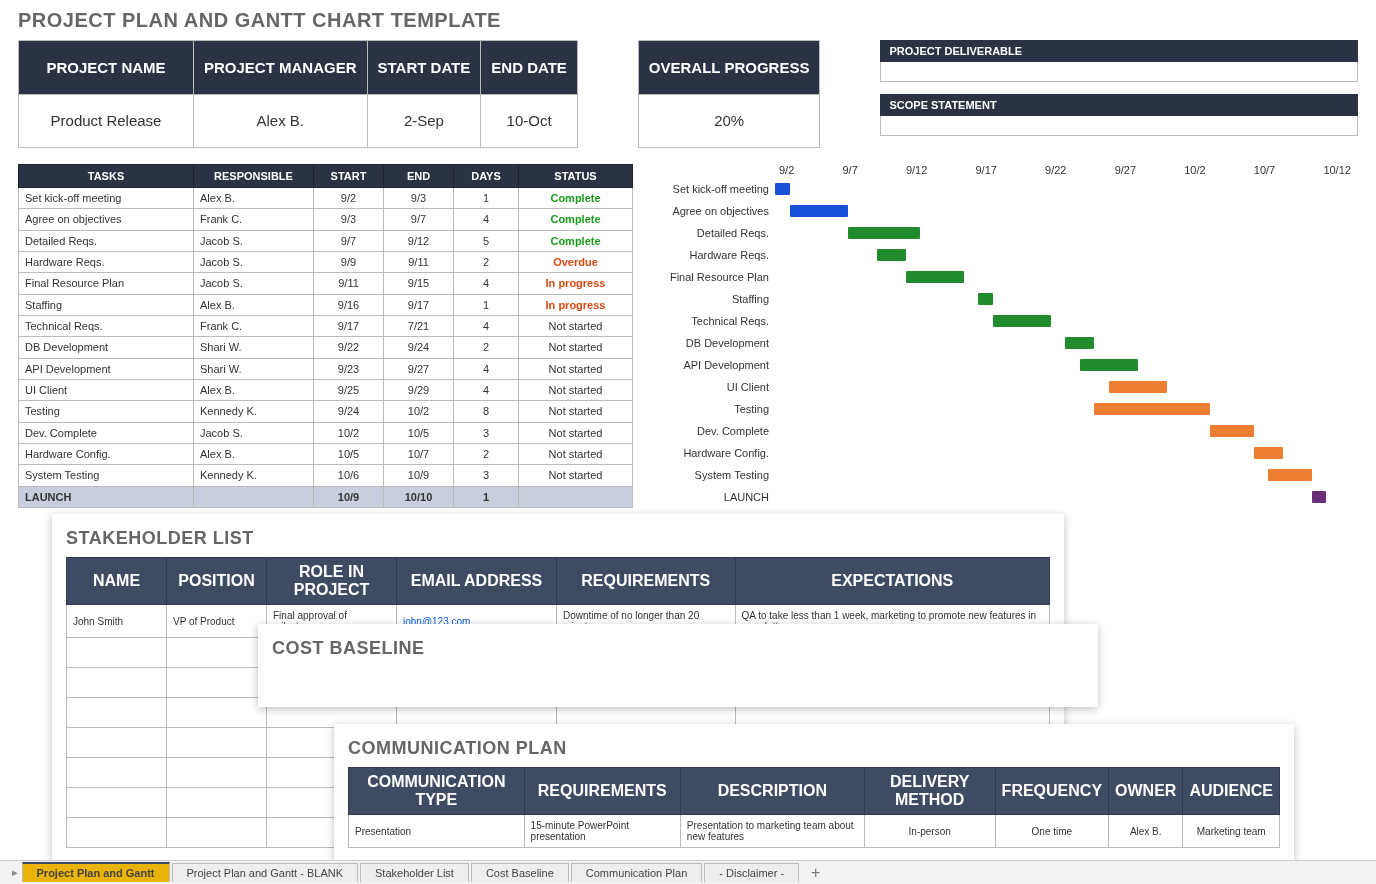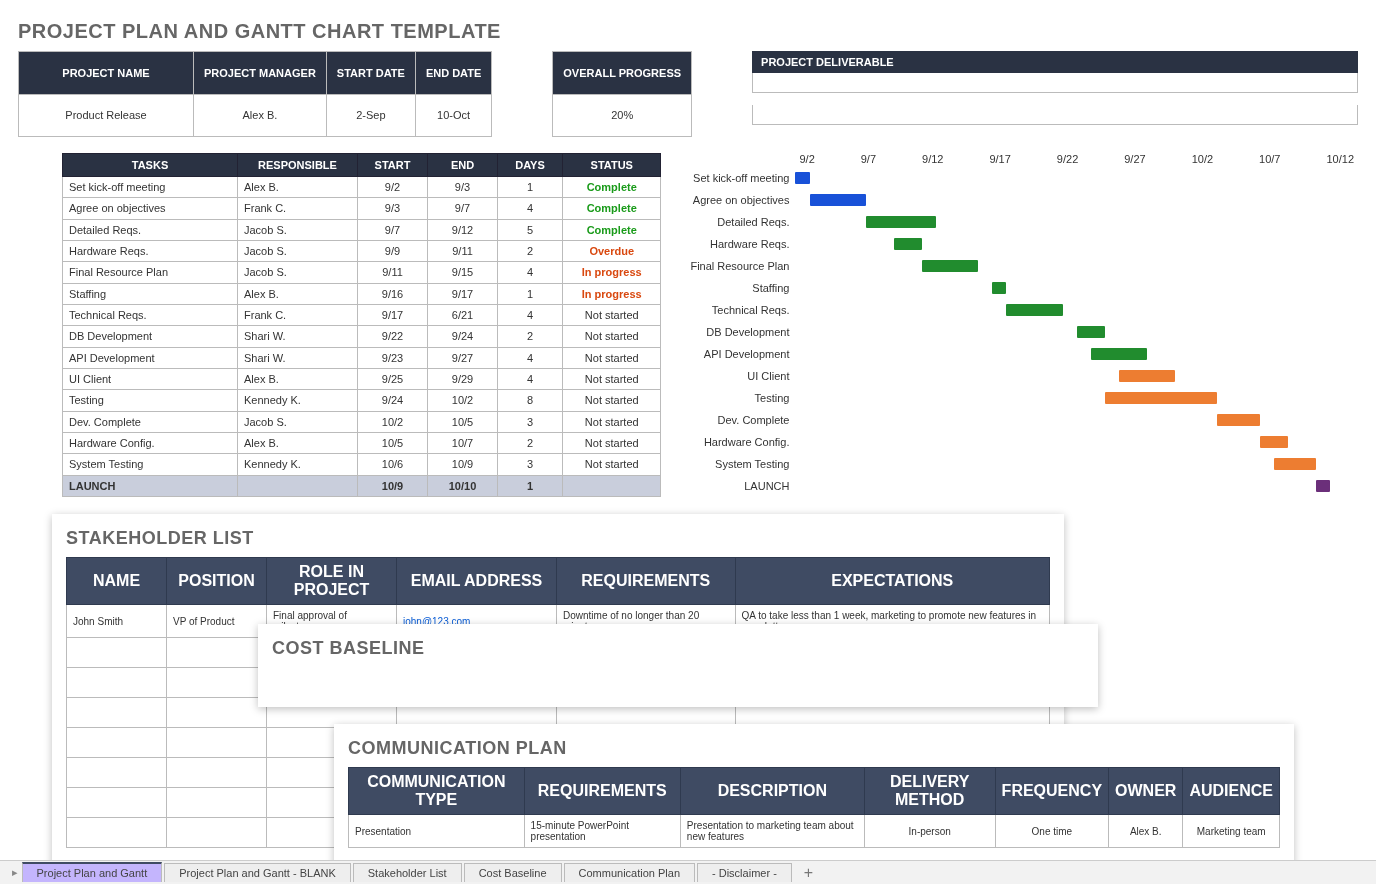--- a/index.html
+++ b/index.html
@@ -1,31 +1,31 @@
 <!DOCTYPE html>
 <html><head>
 <meta charset="utf-8">
 <style>
   * { box-sizing: border-box; }
   body { margin: 0; padding: 0; width: 1376px; height: 884px; font-family: "Century Gothic", Arial, sans-serif; background: #fff; color: #333; position: relative; overflow: hidden; }
-  .page { position: absolute; left: 18px; top: 20px; width: 1340px; }
+  .page { position: absolute; left: 18px; top: 9px; width: 1340px; }
   h1.page-title { font-size: 20px; letter-spacing: .5px; color: #666; font-weight: 600; margin: 0 0 8px 0; }
 
   
   .hdr-row { display: flex; gap: 60px; }
   table.meta { border-collapse: collapse; }
-  table.meta th, table.meta td { border: 1px solid #bbb; padding: 4px 10px; font-size: 11px; text-align: center; white-space: nowrap; }
+  table.meta th, table.meta td { border: 1px solid #bbb; padding: 4px 10px; font-size: 15px; text-align: center; white-space: nowrap; }
   table.meta th { background: #2a3243; color: #fff; font-weight: 600; }
   table.meta td { background: #fff; }
 
   .wide-box { margin-bottom: 12px; }
   .wide-box .hdr { background: #2a3243; color: #fff; font-size: 11px; font-weight: 600; padding: 4px 8px; border: 1px solid #2a3243; }
   .wide-box .body { border: 1px solid #bbb; border-top: none; height: 20px; background: #fff; }
 
-  .content-row { display: flex; gap: 24px; margin-top: 16px; margin-left: 44px; }
+  .content-row { display: flex; gap: 32px; margin-top: 16px; }
 
   table.tasks { border-collapse: collapse; width: 615px; }
   table.tasks th { background: #2a3243; color: #fff; font-size: 11px; font-weight: 600; padding: 5px 6px; border: 1px solid #223; }
   table.tasks td { border: 1px solid #bbb; font-size: 11px; padding: 4px 6px; text-align: center; background: #fff; }
   table.tasks td:first-child { text-align: left; padding-left: 6px; }
   table.tasks td:nth-child(2) { text-align: left; }
   .status-complete { color: #1a9b1a; font-weight: 600; }
   .status-overdue { color: #d9480f; font-weight: 700; }
   .status-progress { color: #d9480f; font-weight: 600; }
   table.tasks tr.launch td { background: #c9cedc; font-weight: 700; }
@@ -55,21 +55,21 @@
 
   .panel.stake { left: 52px; top: 514px; width: 1012px; }
   .panel.stake table.ptable td { height: 30px; }
   .panel.cost  { left: 258px; top: 624px; width: 840px; }
   .panel.comm  { left: 334px; top: 724px; width: 960px; }
 
   
   .tabstrip { position: absolute; left: 0; bottom: 0; width: 100%; height: 24px; background: #f2f2f2; border-top: 1px solid #ccc; display: flex; align-items: center; font-size: 11px; padding-left: 8px; }
   .tabstrip .nav { color: #888; padding: 0 4px; }
   .tab { padding: 3px 14px; border: 1px solid #bbb; border-bottom: none; margin-right: 2px; background: #eee; color: #444; cursor: pointer; }
-  .tab.active { background: #c4b5fd; font-weight: 400; border-top: 2px solid #3f4b63; }
+  .tab.active { background: #eab308; font-weight: 700; border-top: 2px solid #3f4b63; }
   .plus { padding: 0 10px; font-size: 16px; color: #777; cursor: pointer; }
 </style>
 </head>
 <body>
 
 <div class="page">
   <h1 class="page-title">PROJECT PLAN AND GANTT CHART TEMPLATE</h1>
 
   <div class="hdr-row">
     <table class="meta">
@@ -99,20 +99,21 @@
           </tr>
     </tbody>
       </table>
 
     <div style="flex:1">
       <div class="wide-box">
         <div class="hdr">PROJECT DELIVERABLE</div>
         <div class="body"></div>
       </div>
       <div class="wide-box">
+        <div class="hdr">SCOPE STATEMENT</div>
         <div class="body"></div>
       </div>
     </div>
   </div>
 
   <div class="content-row">
     <table class="tasks">
       <thead>
           <tr>
         <th style="width:175px">TASKS</th>
@@ -169,21 +170,21 @@
             <td>Alex B.</td>
             <td>9/16</td>
             <td>9/17</td>
             <td>1</td>
             <td class="status-progress">In progress</td>
           </tr>
           <tr>
             <td>Technical Reqs.</td>
             <td>Frank C.</td>
             <td>9/17</td>
-            <td>6/21</td>
+            <td>7/21</td>
             <td>4</td>
             <td class="">Not started</td>
           </tr>
           <tr>
             <td>DB Development</td>
             <td>Shari W.</td>
             <td>9/22</td>
             <td>9/24</td>
             <td>2</td>
             <td class="">Not started</td>

